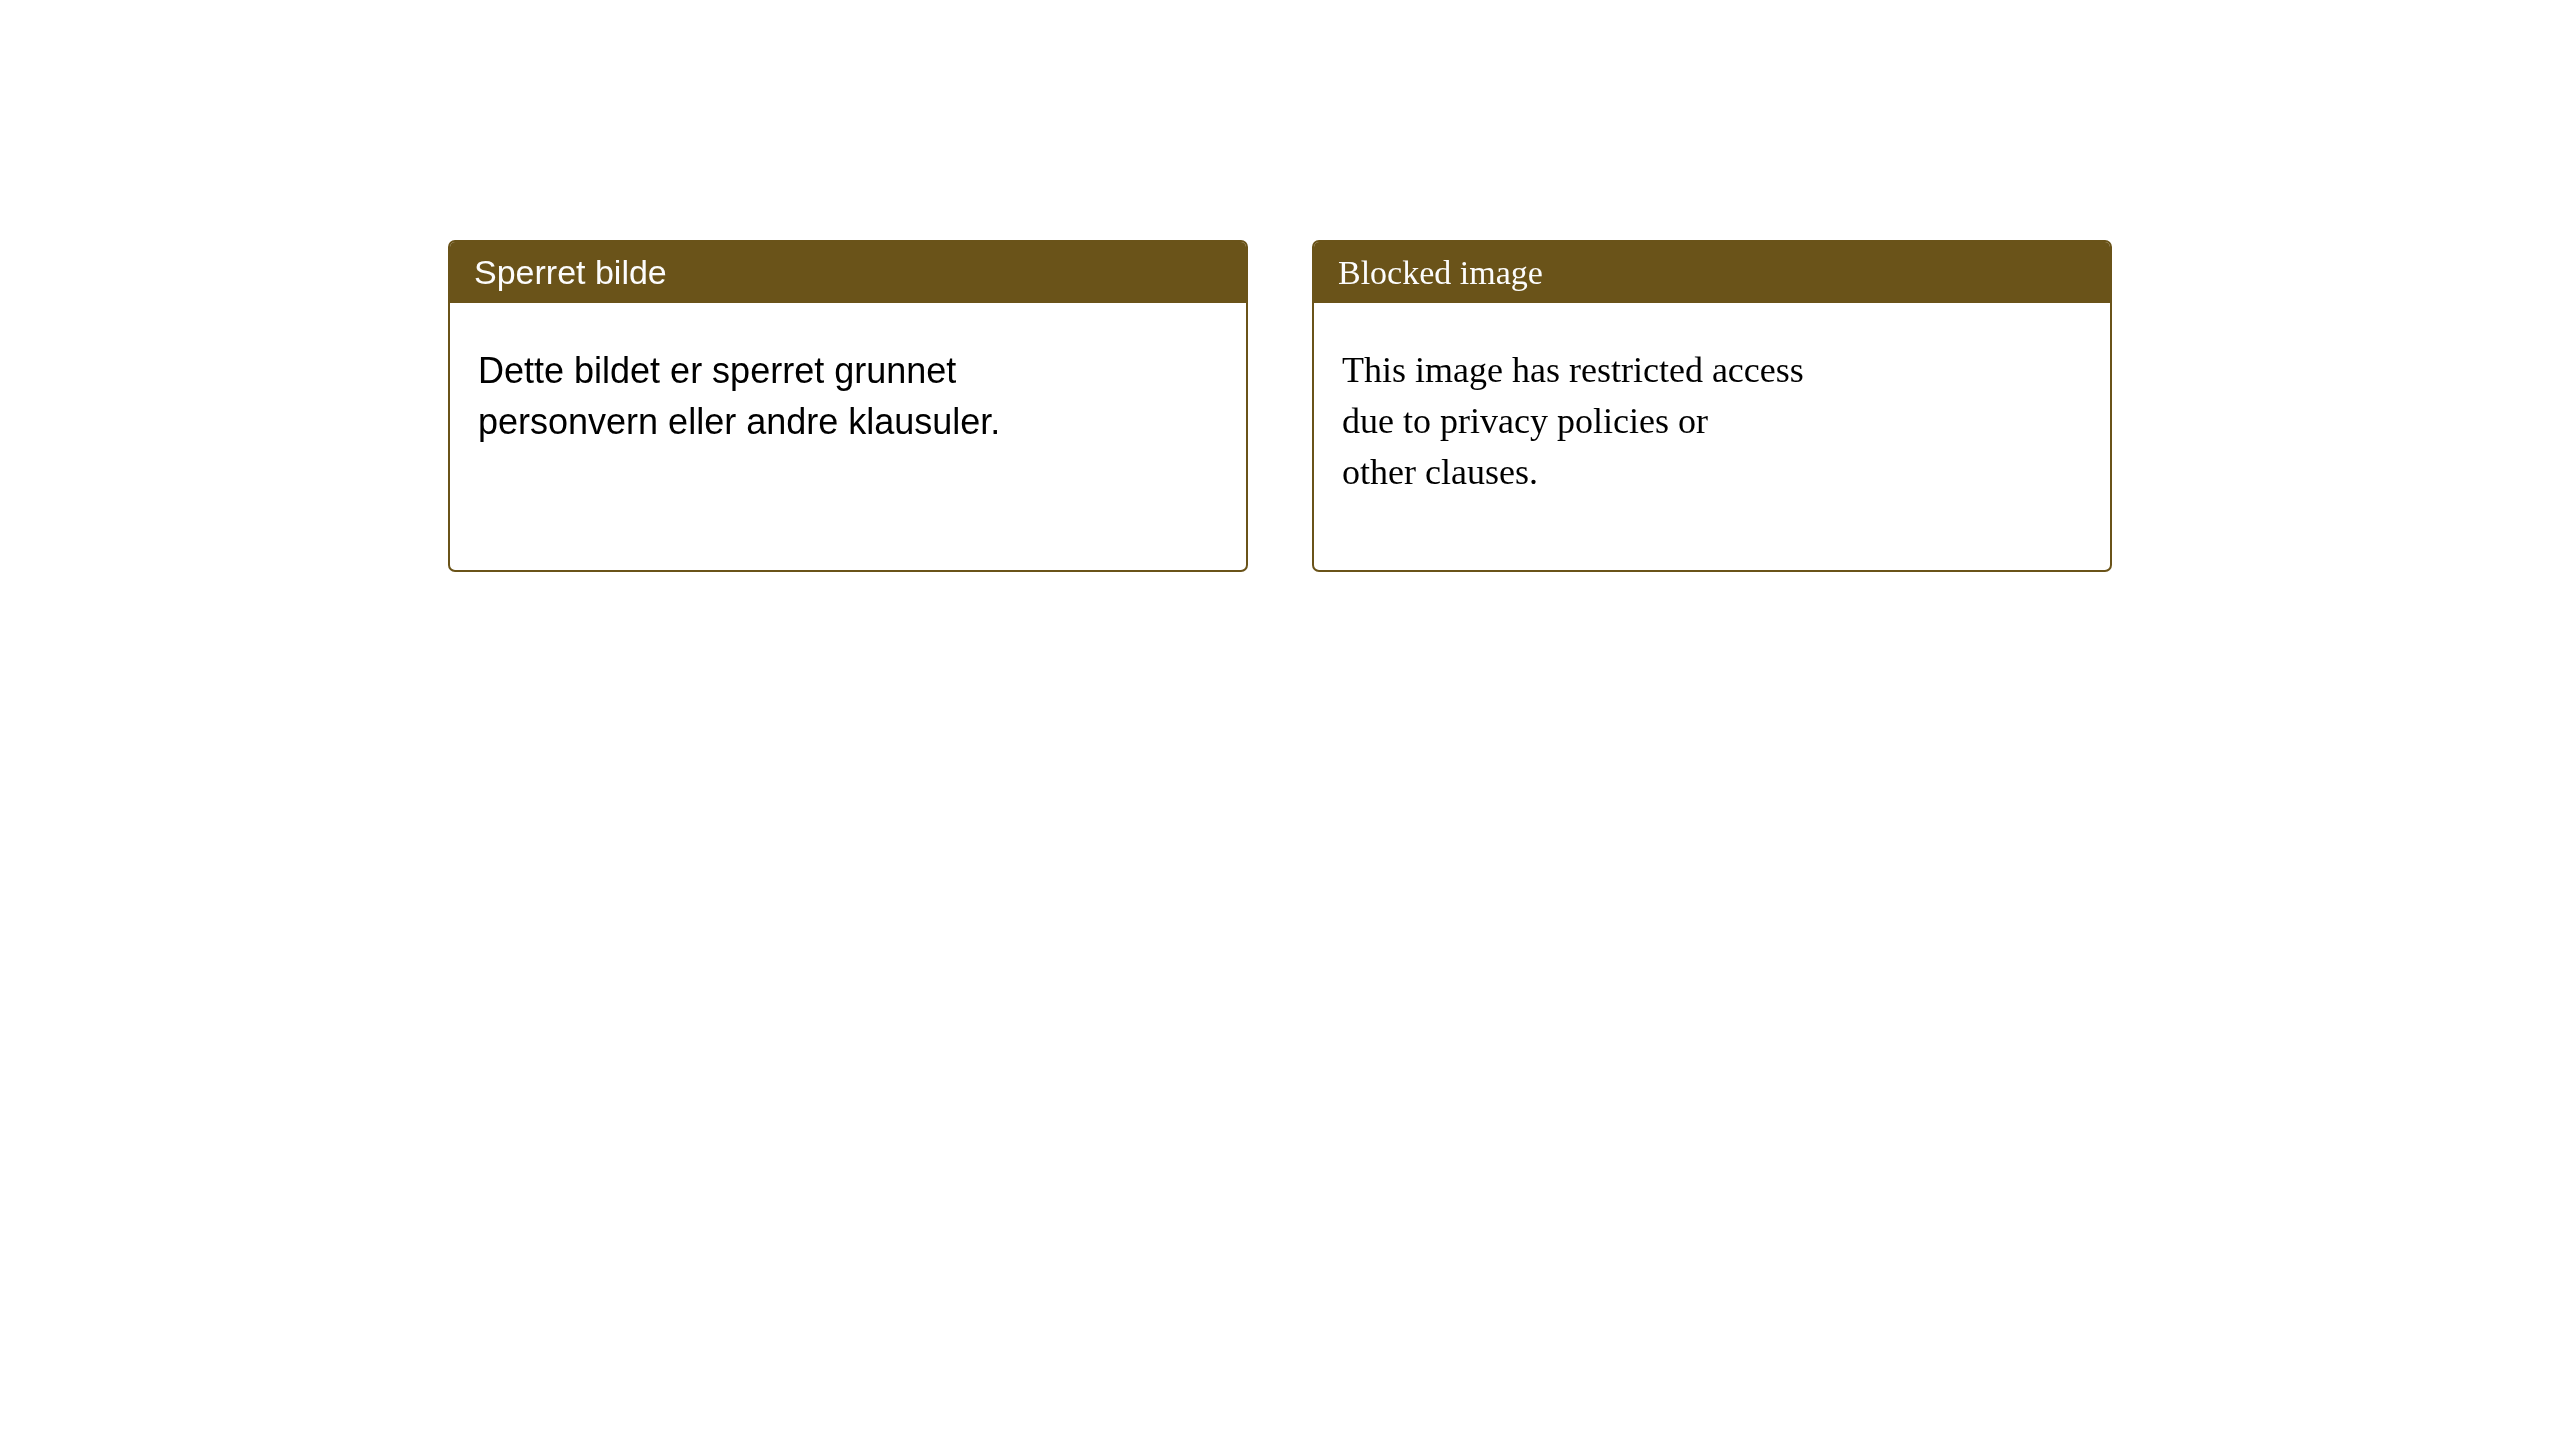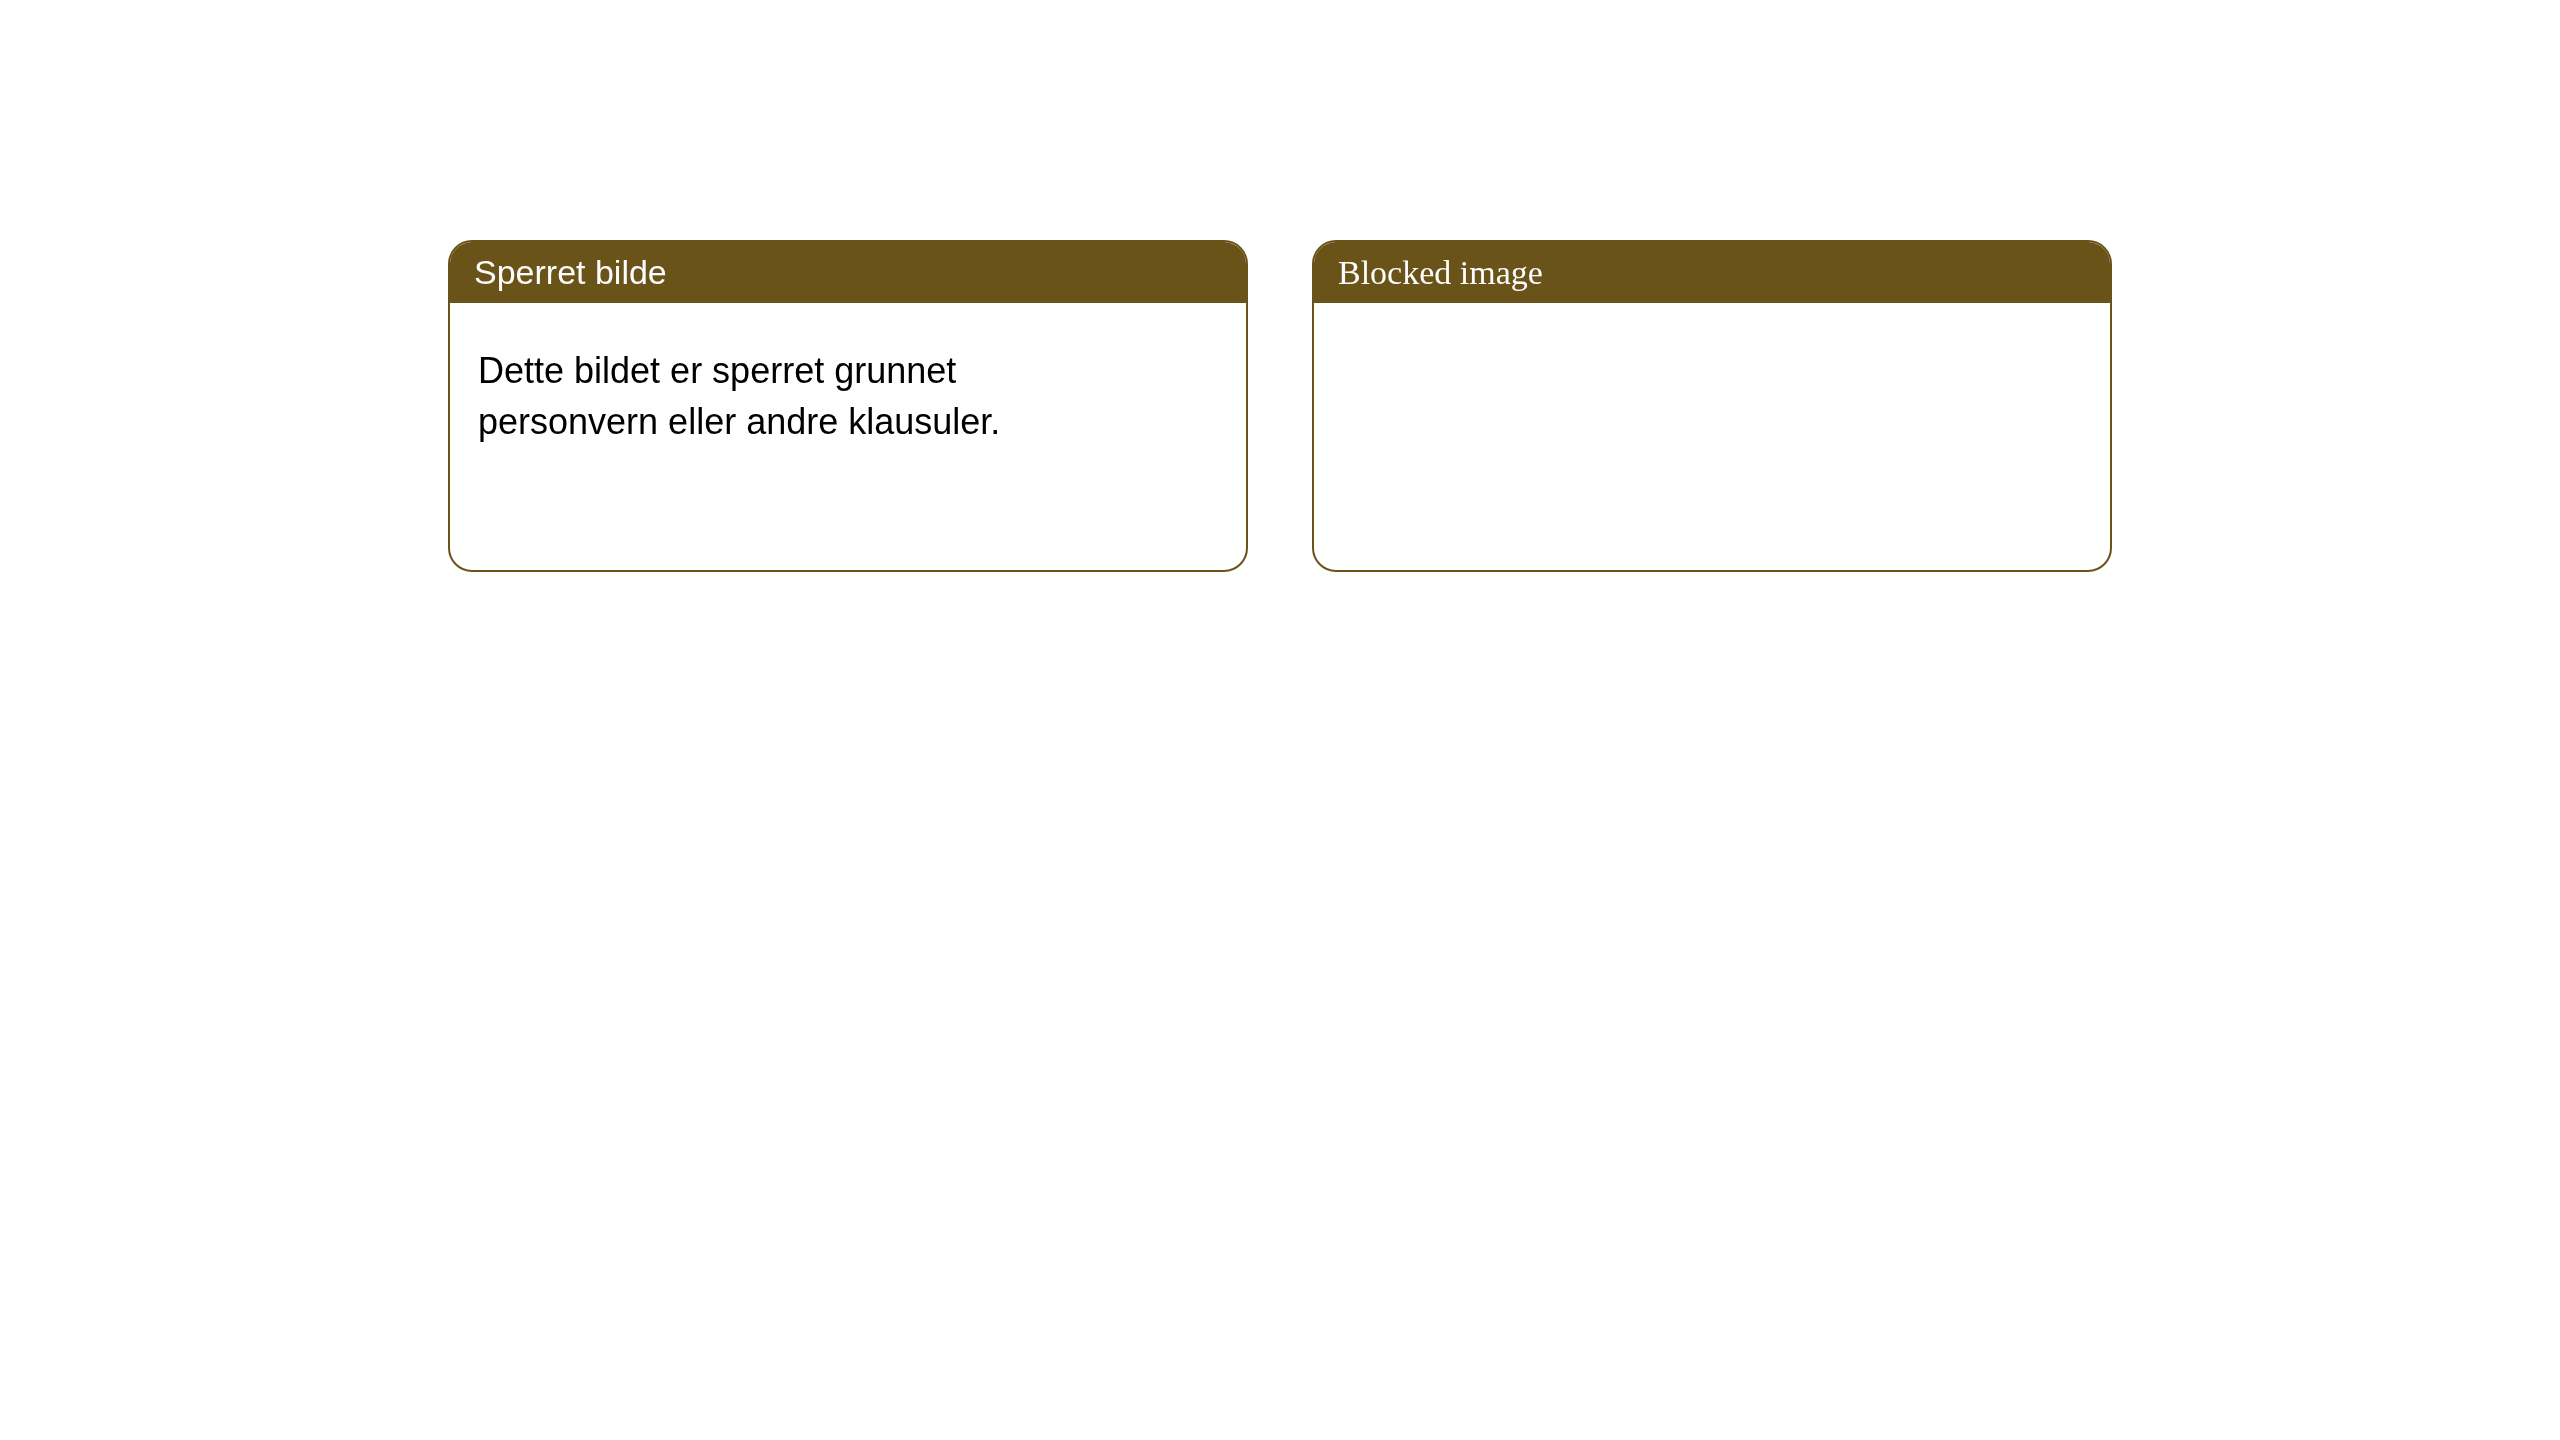--- a/index.html
+++ b/index.html
@@ -15,21 +15,21 @@
     background: var(--page-bg, #ffffff);
     overflow: hidden;
   }
   .notice-card {
     position: absolute;
     top: 240px;
     width: 800px;
     height: 332px;
     box-sizing: border-box;
     border: 2px solid var(--card-border, #6a5319);
-    border-radius: 24px;
+    border-radius: 7px;
     background: #ffffff;
     overflow: hidden;
   }
   .notice-card.card-left  { left: 448px; }
   .notice-card.card-right { left: 1312px; font-family: Liberation Serif, serif; }
   .notice-card .card-header {
     box-sizing: border-box;
     height: 61px;
     background: var(--header-bg, #6a5319);
     color: var(--header-text, #fcfcfc);
@@ -54,15 +54,18 @@
 <div class="page">
 
   <div class="notice-card card-left">
     <div class="card-header">Sperret bilde</div>
     <div class="card-body">Dette bildet er sperret grunnet
 personvern eller andre klausuler.</div>
   </div>
 
   <div class="notice-card card-right">
     <div class="card-header">Blocked image</div>
+    <div class="card-body">This image has restricted access
+due to privacy policies or
+other clauses.</div>
   </div>
 
 </div>
 
 </body></html>

